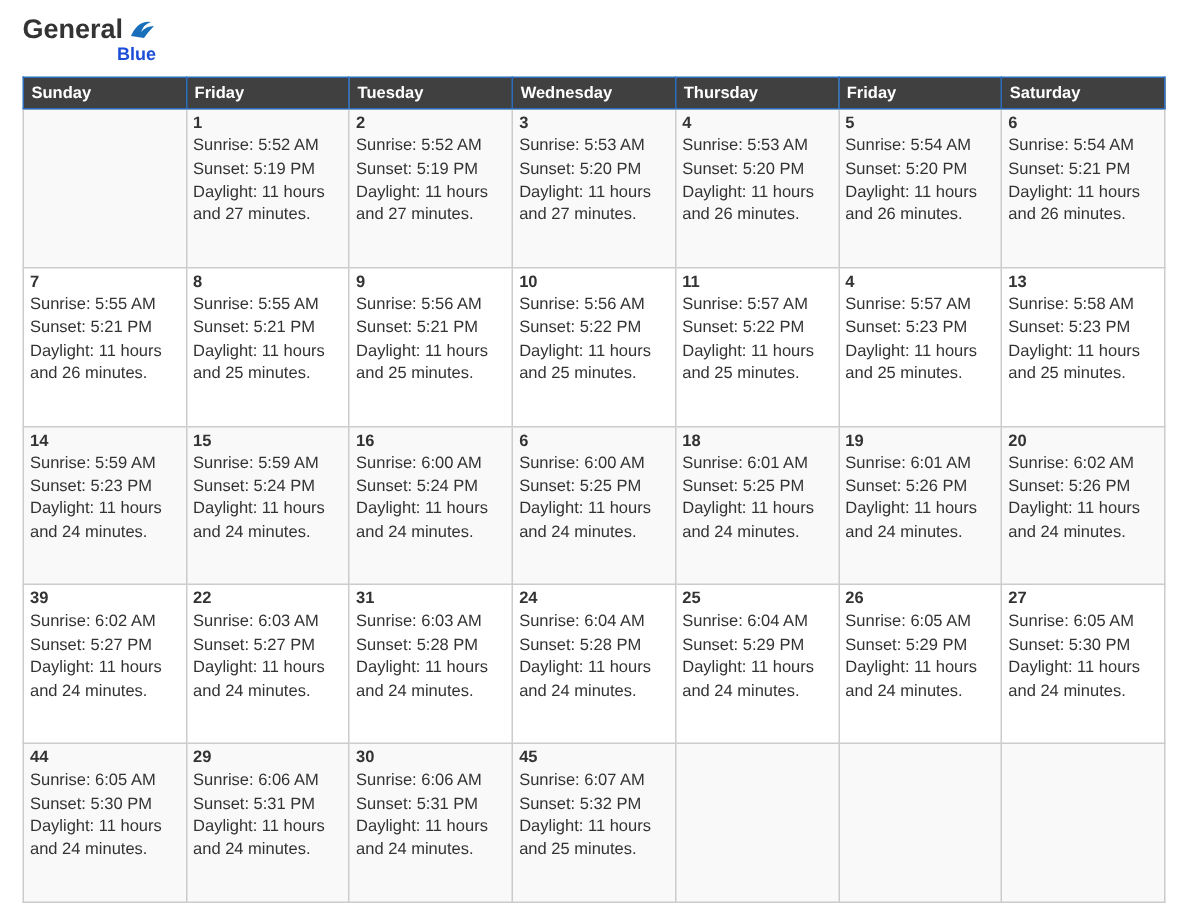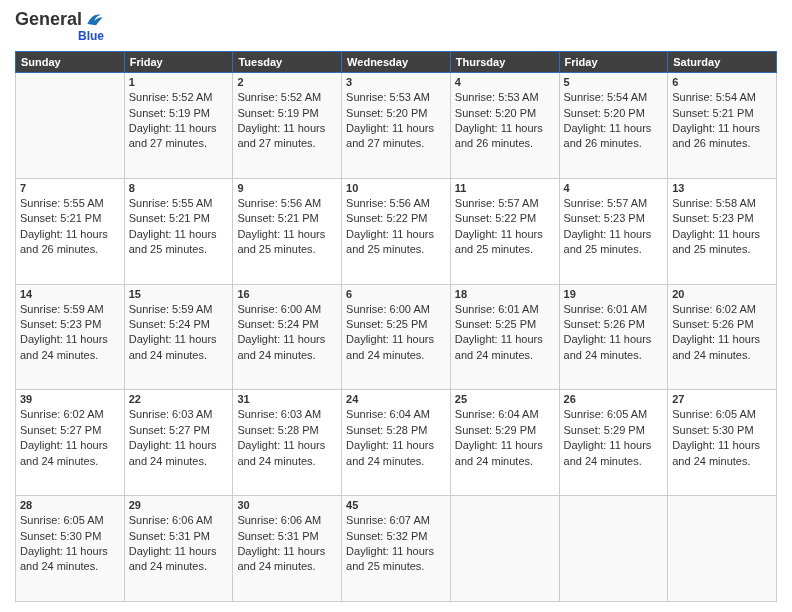--- a/index.html
+++ b/index.html
@@ -322,21 +322,21 @@
           <td>
             <span class="day-number">27</span>
             <div class="day-info" style="white-space: pre-line;">Sunrise: 6:05 AM
 Sunset: 5:30 PM
 Daylight: 11 hours
 and 24 minutes.</div>
           </td>
         </tr>
         <tr>
           <td>
-            <span class="day-number">28</span>
+            <span class="day-number">44</span>
             <div class="day-info" style="white-space: pre-line;">Sunrise: 6:05 AM
 Sunset: 5:30 PM
 Daylight: 11 hours
 and 24 minutes.</div>
           </td>
           <td>
             <span class="day-number">29</span>
             <div class="day-info" style="white-space: pre-line;">Sunrise: 6:06 AM
 Sunset: 5:31 PM
 Daylight: 11 hours

